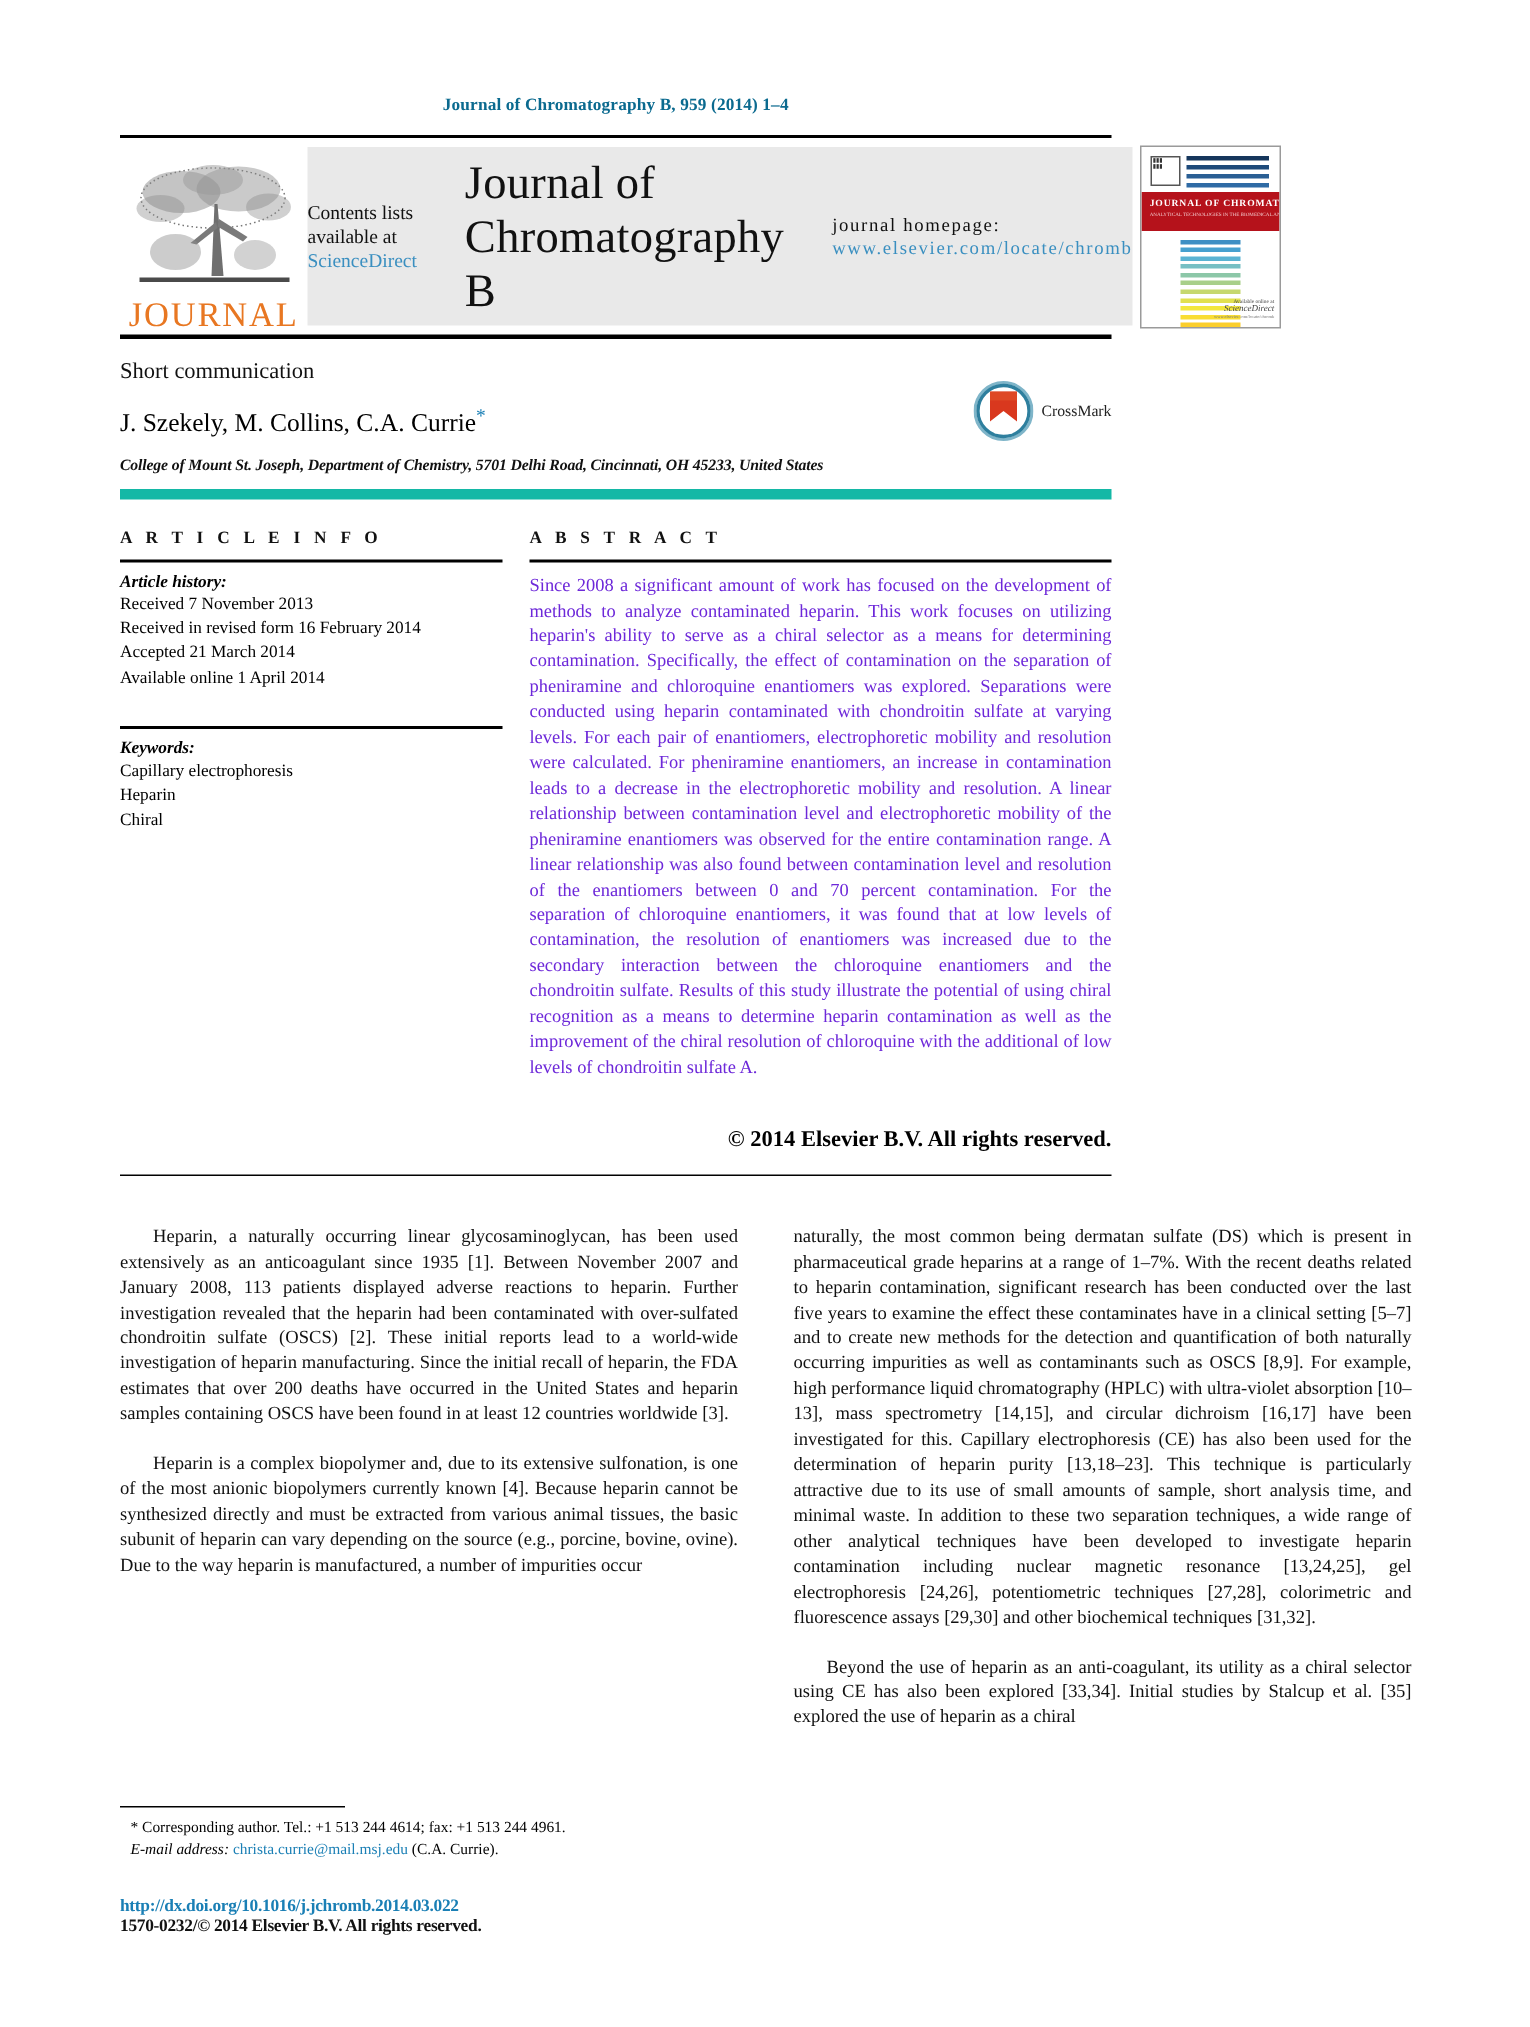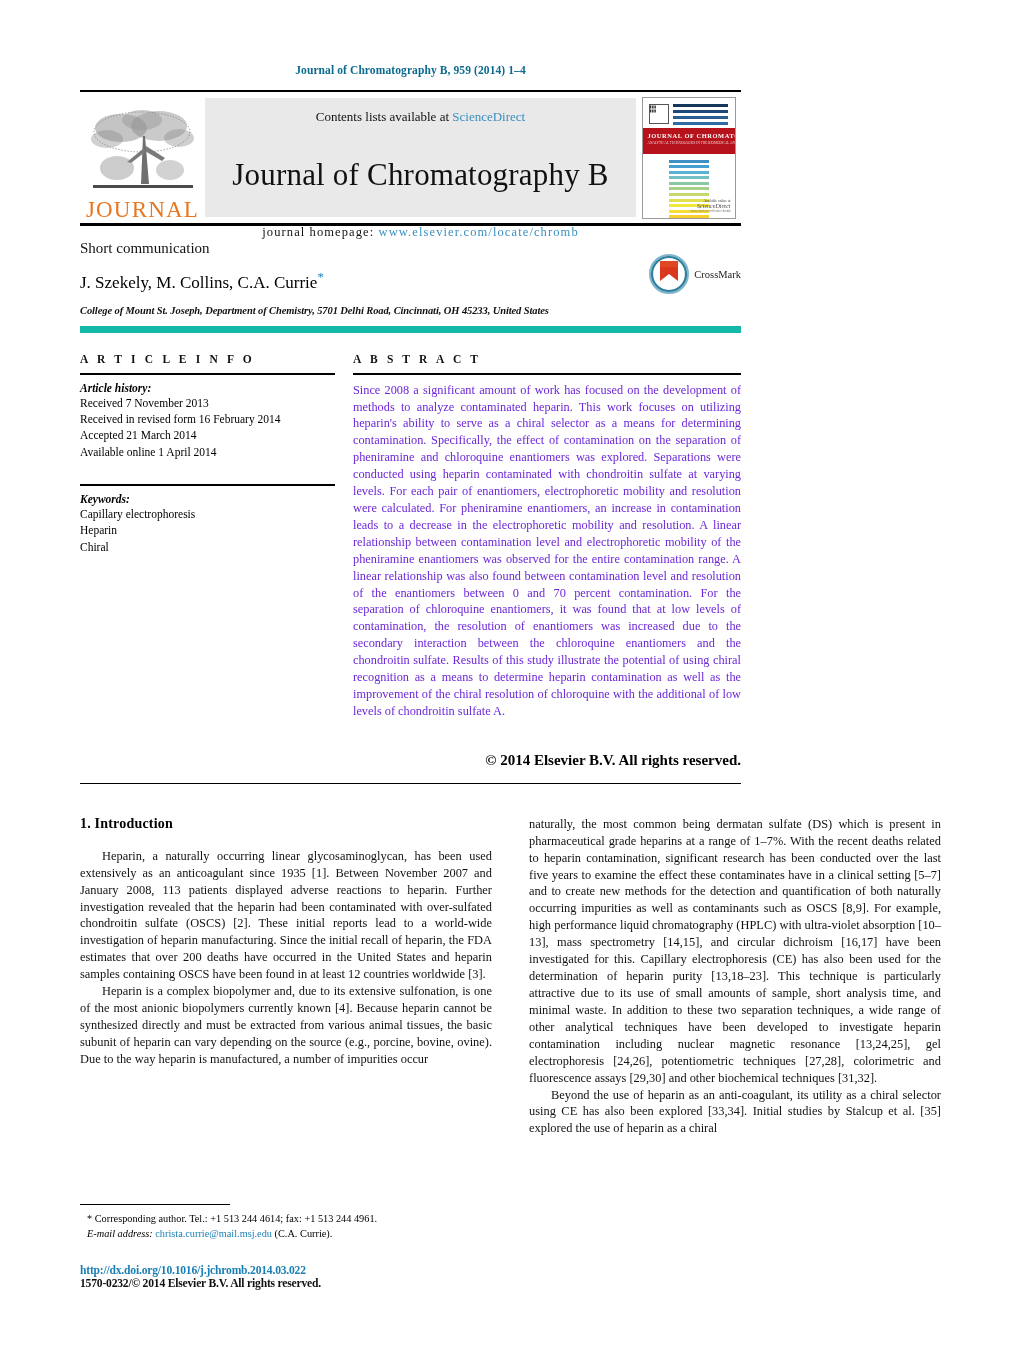--- a/index.html
+++ b/index.html
@@ -57,21 +57,21 @@
     letter-spacing: 1.2px;
     color: #E87722;
     line-height: 1;
     padding-bottom: 2px;
   }
   .center-block {
     flex: 1 1 auto;
     background: #e9e9e9;
     margin: 6px 0 6px 0;
     display: flex;
-    flex-direction: column;
+    flex-direction: row;
     justify-content: space-between;
     align-items: center;
     padding: 11px 0 11px 0;
     gap: 32px;
   }
   .contents-line {
     font-size: 13px;
     color: #111;
   }
   .contents-line .sd {
@@ -221,21 +221,21 @@
     letter-spacing:.2px;
   }
   .para {
     font-size: 12.4px;
     line-height: 1.365;
     text-align: justify;
     text-indent: 22px;
     margin: 0;
     color:#111;
   }
-  .para + .para { margin-top: 0; }
+  .para + .para { margin-top: 16px; }
   .link { color:#1a7fb5; }
 
   
   .footnote {
     position: absolute;
     left: 80px;
     top: 1204px;
     width: 412px;
   }
   .fn-rule { border-top: 1px solid #000; width: 150px; margin-bottom: 7px; }
@@ -360,21 +360,20 @@
     <div class="col-abs">
       <div class="sec-label">A B S T R A C T</div>
       <div class="rule"></div>
       <div class="abs-text">Since 2008 a significant amount of work has focused on the development of methods to analyze contaminated heparin. This work focuses on utilizing heparin's ability to serve as a chiral selector as a means for determining contamination. Specifically, the effect of contamination on the separation of pheniramine and chloroquine enantiomers was explored. Separations were conducted using heparin contaminated with chondroitin sulfate at varying levels. For each pair of enantiomers, electrophoretic mobility and resolution were calculated. For pheniramine enantiomers, an increase in contamination leads to a decrease in the electrophoretic mobility and resolution. A linear relationship between contamination level and electrophoretic mobility of the pheniramine enantiomers was observed for the entire contamination range. A linear relationship was also found between contamination level and resolution of the enantiomers between 0 and 70 percent contamination. For the separation of chloroquine enantiomers, it was found that at low levels of contamination, the resolution of enantiomers was increased due to the secondary interaction between the chloroquine enantiomers and the chondroitin sulfate. Results of this study illustrate the potential of using chiral recognition as a means to determine heparin contamination as well as the improvement of the chiral resolution of chloroquine with the additional of low levels of chondroitin sulfate A.</div>
       <div class="abs-copy">© 2014 Elsevier B.V. All rights reserved.</div>
     </div>
   </div>
 
   <div class="body-cols">
     <div class="bcol">
-      <div class="h1">1.  Introduction</div>
       <p class="para">Heparin, a naturally occurring linear glycosaminoglycan, has been used extensively as an anticoagulant since 1935 [1]. Between November 2007 and January 2008, 113 patients displayed adverse reactions to heparin. Further investigation revealed that the heparin had been contaminated with over-sulfated chondroitin sulfate (OSCS) [2]. These initial reports lead to a world-wide investigation of heparin manufacturing. Since the initial recall of heparin, the FDA estimates that over 200 deaths have occurred in the United States and heparin samples containing OSCS have been found in at least 12 countries worldwide [3].</p>
       <p class="para">Heparin is a complex biopolymer and, due to its extensive sulfonation, is one of the most anionic biopolymers currently known [4]. Because heparin cannot be synthesized directly and must be extracted from various animal tissues, the basic subunit of heparin can vary depending on the source (e.g., porcine, bovine, ovine). Due to the way heparin is manufactured, a number of impurities occur</p>
     </div>
     <div class="bcol">
       <p class="para" style="text-indent:0">naturally, the most common being dermatan sulfate (DS) which is present in pharmaceutical grade heparins at a range of 1–7%. With the recent deaths related to heparin contamination, significant research has been conducted over the last five years to examine the effect these contaminates have in a clinical setting [5–7] and to create new methods for the detection and quantification of both naturally occurring impurities as well as contaminants such as OSCS [8,9]. For example, high performance liquid chromatography (HPLC) with ultra-violet absorption [10–13], mass spectrometry [14,15], and circular dichroism [16,17] have been investigated for this. Capillary electrophoresis (CE) has also been used for the determination of heparin purity [13,18–23]. This technique is particularly attractive due to its use of small amounts of sample, short analysis time, and minimal waste. In addition to these two separation techniques, a wide range of other analytical techniques have been developed to investigate heparin contamination including nuclear magnetic resonance [13,24,25], gel electrophoresis [24,26], potentiometric techniques [27,28], colorimetric and fluorescence assays [29,30] and other biochemical techniques [31,32].</p>
       <p class="para">Beyond the use of heparin as an anti-coagulant, its utility as a chiral selector using CE has also been explored [33,34]. Initial studies by Stalcup et al. [35] explored the use of heparin as a chiral</p>
     </div>
   </div>
 
   <div class="footnote">

